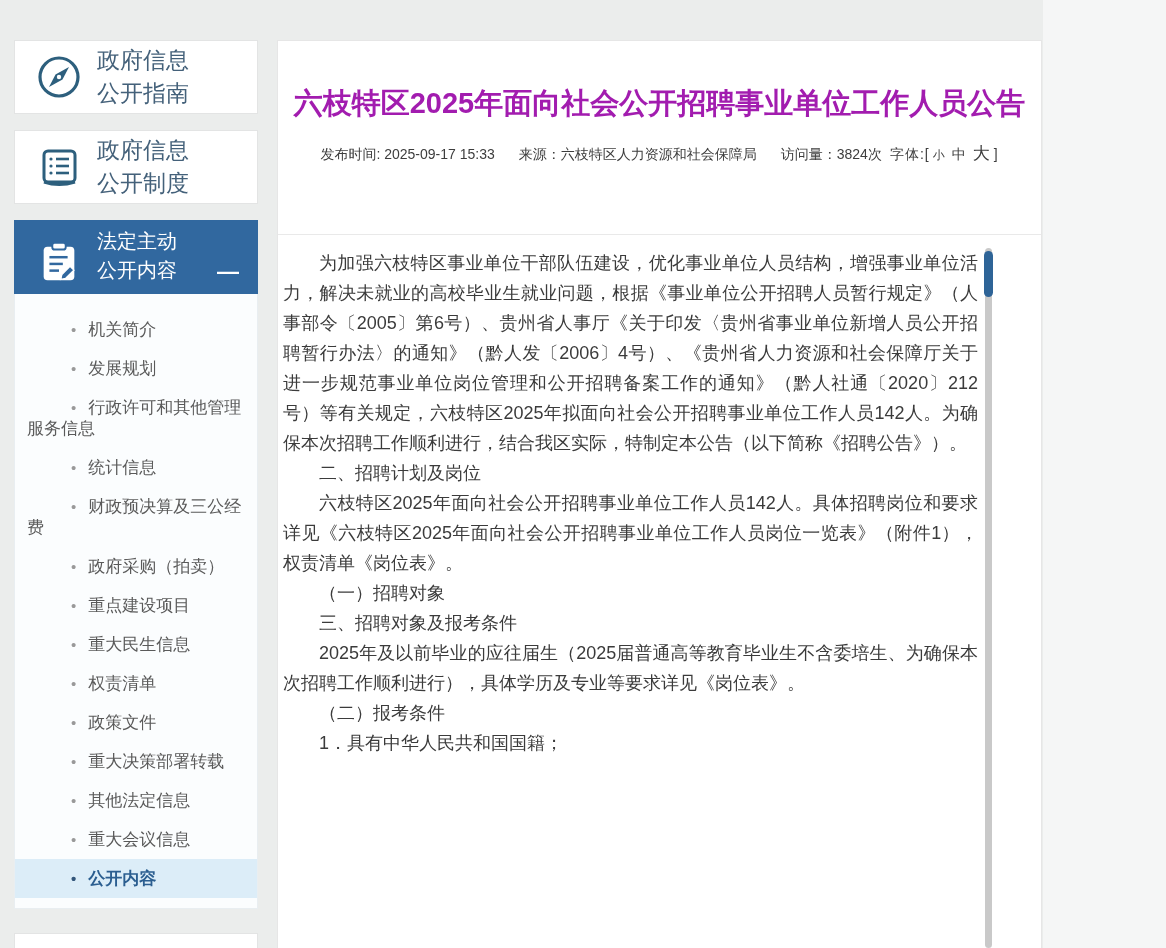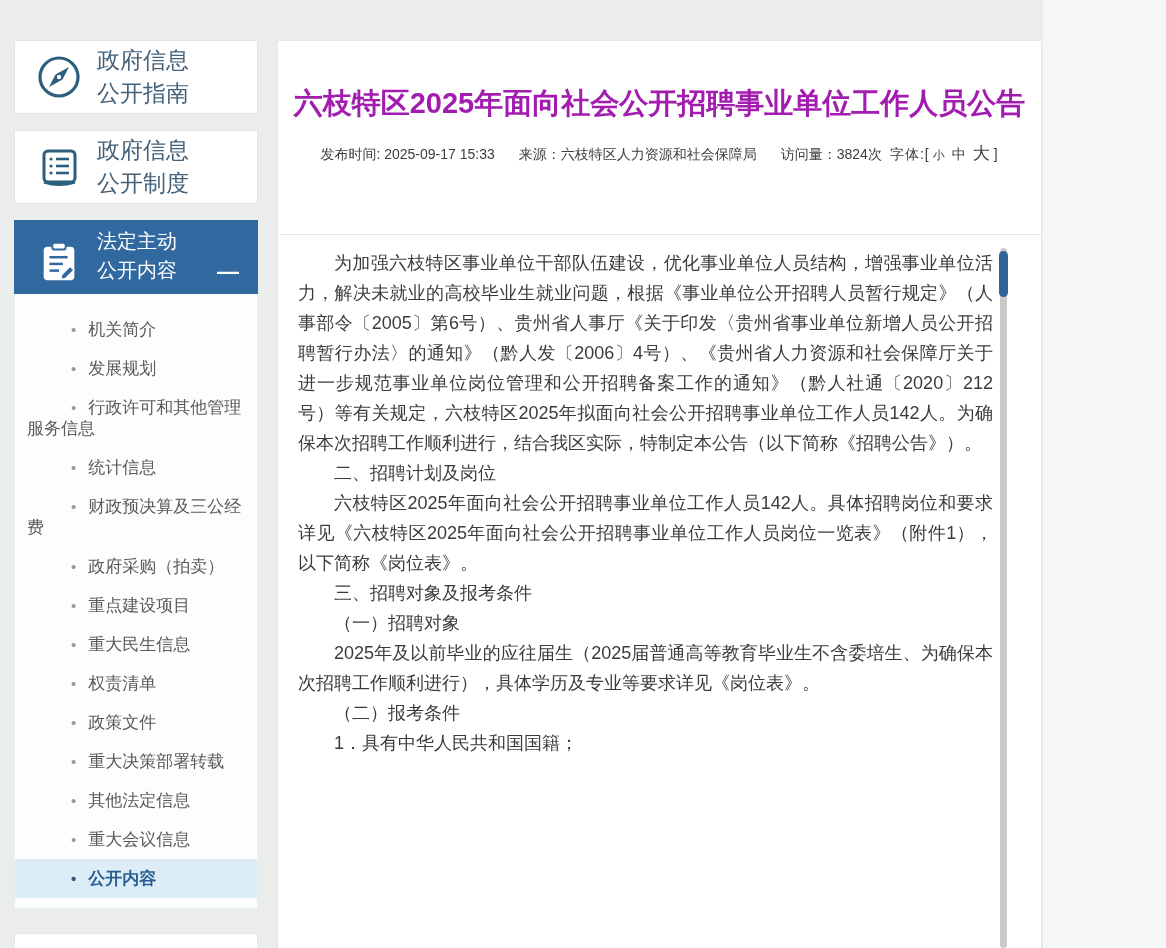--- a/index.html
+++ b/index.html
@@ -70,21 +70,21 @@
   .fs-btn { cursor:pointer; margin:0 3px; }
   .fs-small { font-size:12px; }
   .fs-medium { font-size:14px; }
   .fs-large { font-size:17px; }
   .article-divider {
     position:absolute; left:0; right:0; top:193px;
     border-bottom:1px solid #e9e9e9;
   }
   .article-body {
     position:absolute; top:194px; left:0; right:0; bottom:0;
-    display:flex; padding:13px 0 0 20px; overflow:hidden;
+    display:flex; padding:13px 0 0 5px; overflow:hidden;
   }
   .article-text { width:695px; overflow:hidden; }
   .article-text p {
     font-size:18px; color:#3b3b3b; line-height:30px;
     text-indent:2em; text-align:justify;
   }
   .article-scroll {
     position:relative; width:7px; margin-left:7px; flex:none;
     background:#c9c9c9; border-radius:4px; height:100%;
   }
@@ -190,23 +190,23 @@
     <span class="meta-part">发布时间: 2025-09-17 15:33</span><span class="meta-part">来源：六枝特区人力资源和社会保障局</span><span class="meta-views">访问量：3824次</span><span class="fontsize-ctl"><span>字体:[</span><span class="fs-btn fs-small">小</span><span class="fs-btn fs-medium">中</span><span class="fs-btn fs-large">大</span><span>]</span></span>
   </div>
 
   <div class="article-divider"></div>
 
   <div class="article-body">
     <div class="article-text">
 
     <p>为加强六枝特区事业单位干部队伍建设，优化事业单位人员结构，增强事业单位活力，解决未就业的高校毕业生就业问题，根据《事业单位公开招聘人员暂行规定》（人事部令〔2005〕第6号）、贵州省人事厅《关于印发〈贵州省事业单位新增人员公开招聘暂行办法〉的通知》（黔人发〔2006〕4号）、《贵州省人力资源和社会保障厅关于进一步规范事业单位岗位管理和公开招聘备案工作的通知》（黔人社通〔2020〕212号）等有关规定，六枝特区2025年拟面向社会公开招聘事业单位工作人员142人。为确保本次招聘工作顺利进行，结合我区实际，特制定本公告（以下简称《招聘公告》）。</p>
         <p>二、招聘计划及岗位</p>
-        <p>六枝特区2025年面向社会公开招聘事业单位工作人员142人。具体招聘岗位和要求详见《六枝特区2025年面向社会公开招聘事业单位工作人员岗位一览表》（附件1），以下简称《岗位表》。</p>
+        <p>六枝特区2025年面向社会公开招聘事业单位工作人员142人。具体招聘岗位和要求详见《六枝特区2025年面向社会公开招聘事业单位工作人员岗位一览表》（附件1），权责清单《岗位表》。</p>
+        <p>（一）招聘对象</p>
         <p>三、招聘对象及报考条件</p>
-        <p>（一）招聘对象</p>
         <p>2025年及以前毕业的应往届生（2025届普通高等教育毕业生不含委培生、为确保本次招聘工作顺利进行），具体学历及专业等要求详见《岗位表》。</p>
         <p>（二）报考条件</p>
         <p>1．具有中华人民共和国国籍；</p>
       </div>
     <div class="article-scroll">
       <div class="scroll-thumb"></div>
     </div>
   </div>
 
 </div>

